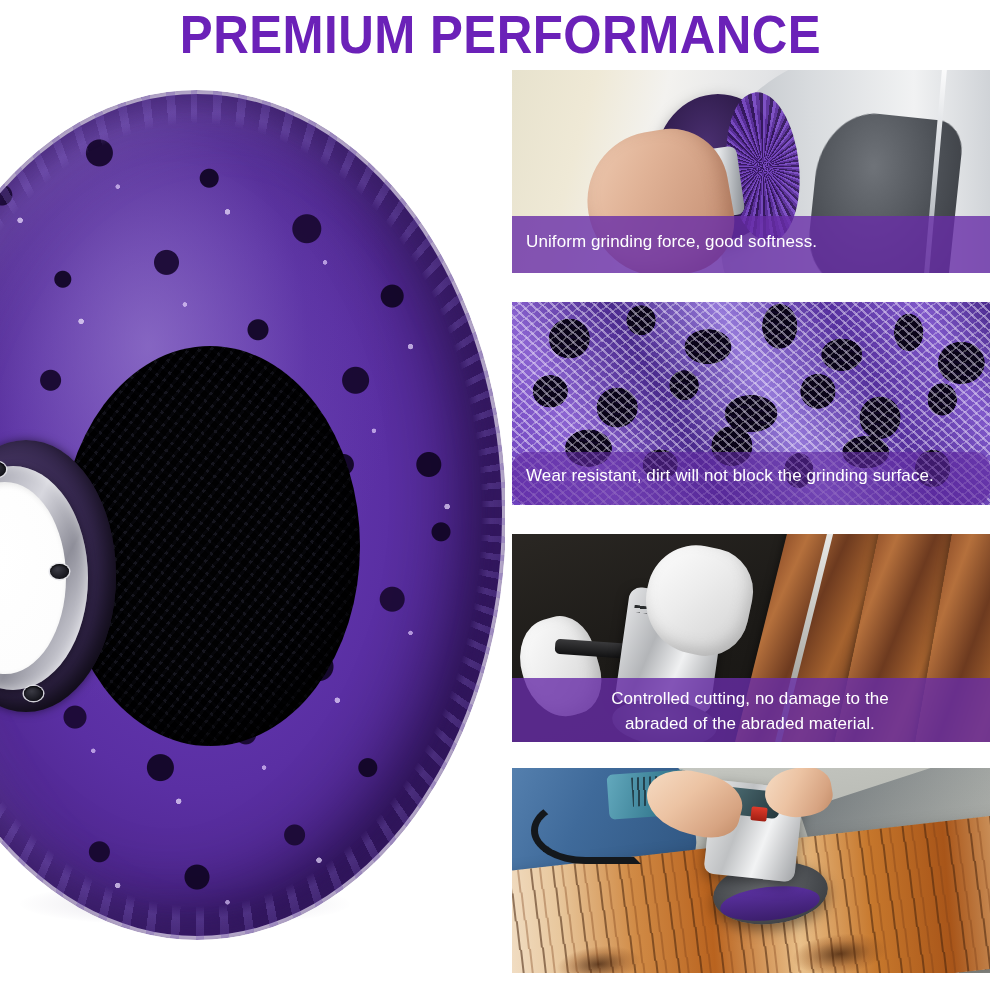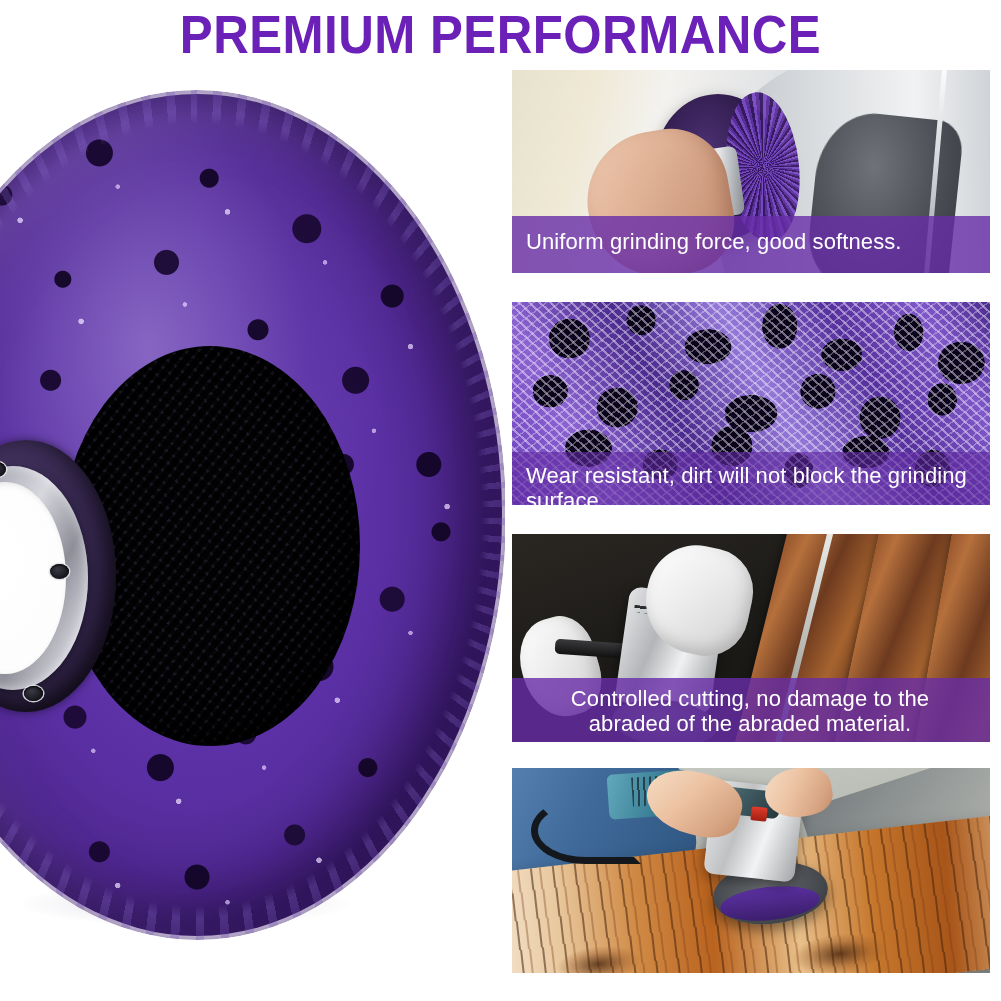--- a/index.html
+++ b/index.html
@@ -252,21 +252,21 @@
 
   
   .caption {
     position: absolute;
     left: 0;
     right: 0;
     bottom: 0;
     background: rgba(104,45,168,0.80);
     color: #ffffff;
     font-family: "Liberation Sans", sans-serif;
-    font-size: 22px;
+    font-size: 17px;
     line-height: 25px;
     padding: 8px 14px 9px 14px;
     box-sizing: border-box;
     letter-spacing: 0.1px;
   }
   .caption.center { text-align: center; }
   .caption.left   { text-align: left; }
   #panel-1 .caption { height: 57px; padding-top: 13px; }
   #panel-2 .caption { height: 53px; padding-top: 11px; }
   #panel-3 .caption { height: 64px; padding-top: 8px; padding-left: 12px; }
@@ -355,21 +355,21 @@
   }
   .p2-speck {
     position: absolute; inset: 0;
     background-image:
       repeating-linear-gradient(42deg, rgba(232,224,250,0.55) 0 2px, rgba(232,224,250,0) 2px 7px),
       repeating-linear-gradient(-38deg, rgba(255,255,255,0.35) 0 1.5px, rgba(255,255,255,0) 1.5px 8px),
       repeating-linear-gradient(12deg, rgba(20,8,44,0.35) 0 2px, rgba(20,8,44,0) 2px 11px);
     mix-blend-mode: screen;
     opacity: 0.85;
   }
-  #panel-2 .caption { background: rgba(96,40,160,0.62); }
+  #panel-2 .caption { background: rgba(96,40,160,0.62); border-radius: 15px; }
 
   
   .p3-bg {
     position: absolute; inset: 0;
     background: linear-gradient(160deg, #2a2723 0%, #1d1b18 40%, #151311 100%);
   }
   .p3-beam {
     position: absolute;
     background: linear-gradient(100deg, #8a4a27 0%, #b5703c 18%, #6d3a1f 42%, #a6632f 66%, #5c3019 100%);
     box-shadow: 0 3px 10px rgba(0,0,0,0.55);

